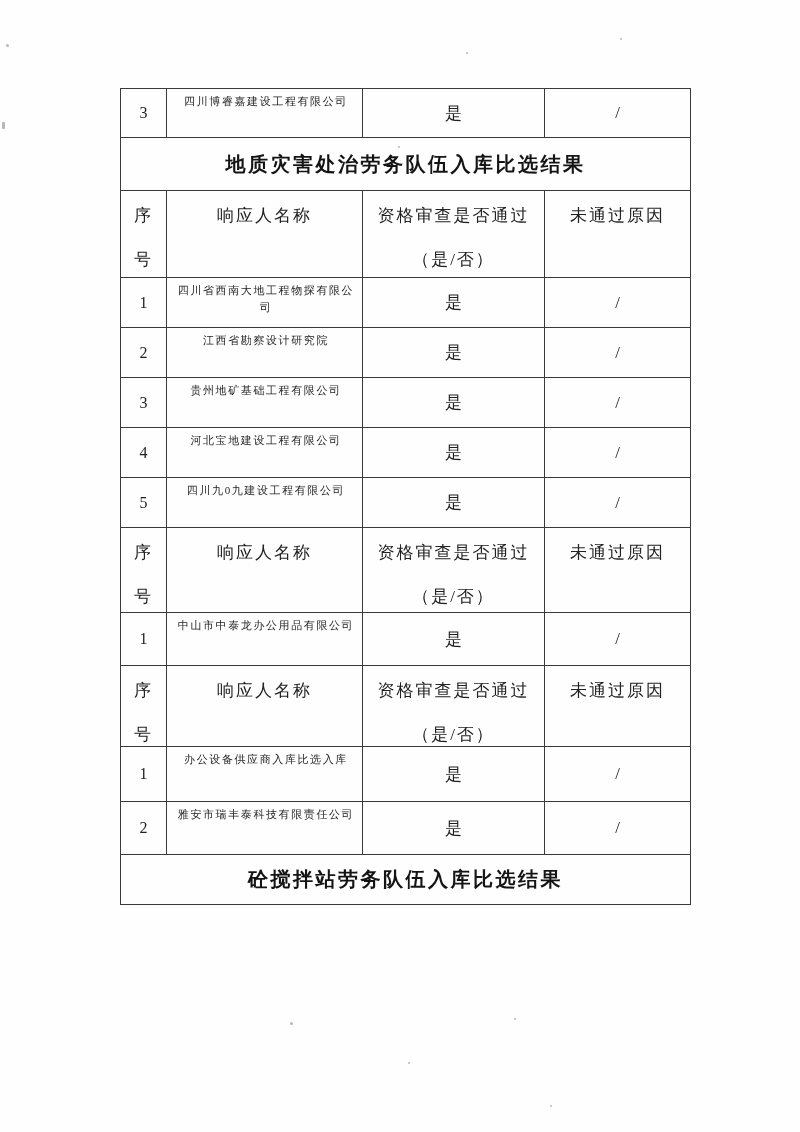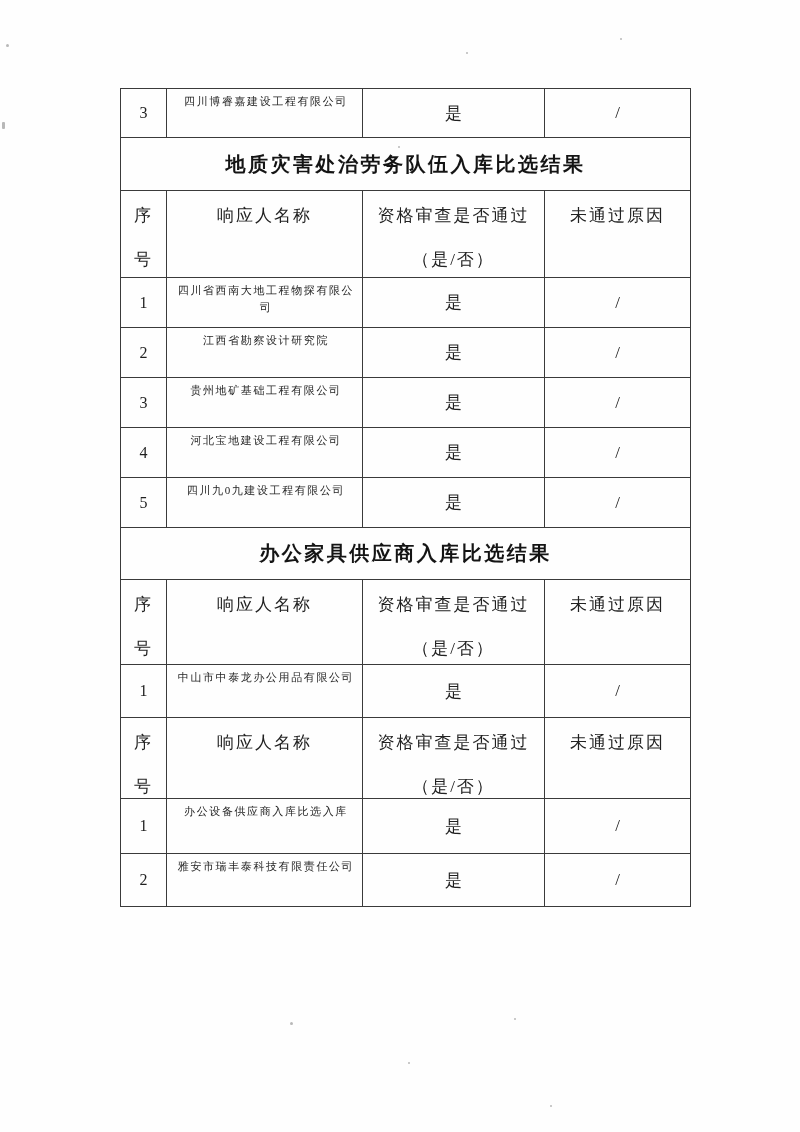--- a/index.html
+++ b/index.html
@@ -156,23 +156,20 @@
         <td class="c-pass">是</td>
         <td class="c-reason">/</td>
       </tr>
       <tr class="h50">
         <td class="c-seq">5</td>
         <td class="c-name">四川九0九建设工程有限公司</td>
         <td class="c-pass">是</td>
         <td class="c-reason">/</td>
       </tr>
 
-      <tr class="h52">
-        <td class="section-cell" colspan="4">办公家具供应商入库比选结果</td>
-      </tr>
       <tr class="h85 header-row">
         <td>
           <div>序</div>
           <div class="line2">号</div>
         </td>
         <td>响应人名称</td>
         <td>
           <div>资格审查是否通过</div>
           <div class="line2">（是/否）</div>
         </td>
@@ -203,20 +200,23 @@
         <td class="c-pass">是</td>
         <td class="c-reason">/</td>
       </tr>
       <tr class="h53">
         <td class="c-seq">2</td>
         <td class="c-name">雅安市瑞丰泰科技有限责任公司</td>
         <td class="c-pass">是</td>
         <td class="c-reason">/</td>
       </tr>
 
+      <tr class="h50">
+        <td class="section-cell" colspan="4">砼搅拌站劳务队伍入库比选结果</td>
+      </tr>
 
     </tbody>
   </table>
 
   <div class="speck" style="left:6px;  top:44px;   width:3px; height:3px;"></div>
   <div class="speck" style="left:2px;  top:122px;  width:3px; height:7px; border-radius:1px;"></div>
   <div class="speck" style="left:466px; top:52px;  width:2px; height:2px;"></div>
   <div class="speck" style="left:620px; top:38px;  width:2px; height:2px;"></div>
   <div class="speck" style="left:398px; top:146px; width:2px; height:2px;"></div>
   <div class="speck" style="left:290px; top:1022px; width:3px; height:3px;"></div>

